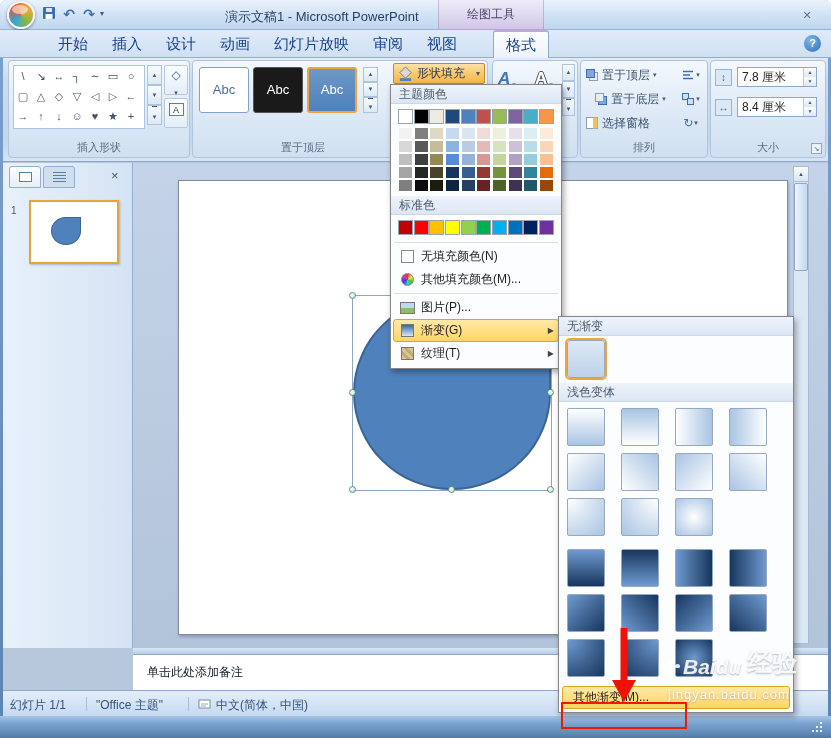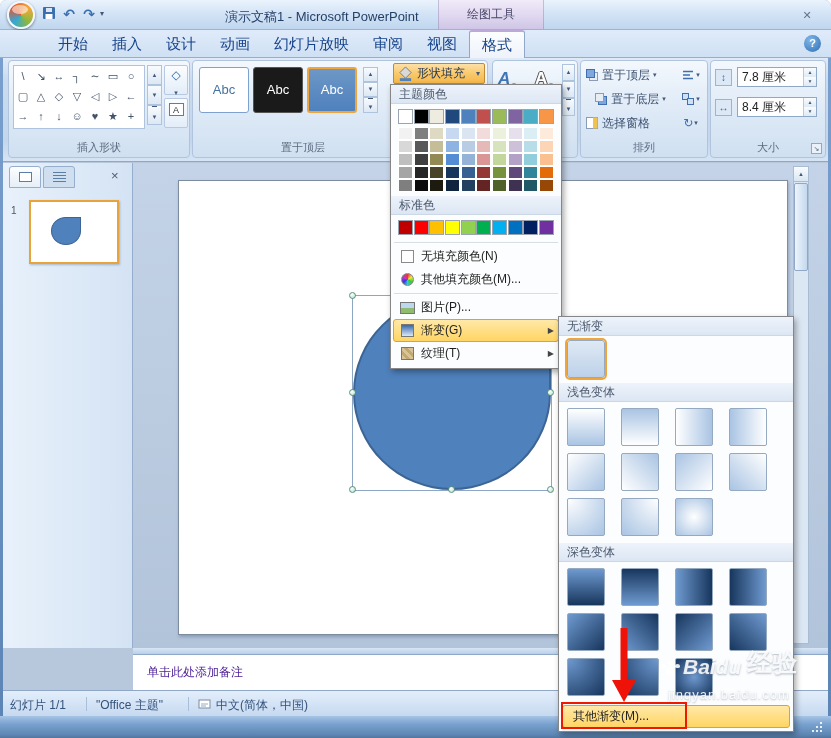--- a/index.html
+++ b/index.html
@@ -29,21 +29,21 @@
     background:linear-gradient(#f0ebf9,#ded6ef 60%,#cfc5e6);
     border-left:1px solid rgba(120,110,160,.35); border-right:1px solid rgba(120,110,160,.35); }
   .close-btn { position:absolute; left:794px; top:6px; width:26px; height:18px; text-align:center;
     line-height:18px; font-size:11px; color:#63758e; }
 
   
   .tabrow { position:absolute; left:0; top:30px; width:831px; height:28px;
     background:linear-gradient(#e0ebfa,#cfe0f3); border-bottom:1px solid #96aecd; z-index:20; }
   .tabs { position:absolute; left:46px; top:0; height:28px; display:flex; }
   .tab { padding:0 12px; line-height:28px; font-size:15px; color:#15428b; white-space:nowrap; }
-  .tab.fmt { background:linear-gradient(#fcfdfe,#eef3fa);
+  .tab.fmt { margin-left:24px; background:linear-gradient(#fcfdfe,#eef3fa);
     border:1px solid #8fa8c8; border-top:2px solid #bda8da; border-bottom:none;
     border-radius:3px 3px 0 0; line-height:25px; }
   .help-btn { position:absolute; left:804px; top:5px; width:17px; height:17px; border-radius:50%;
     background:radial-gradient(circle at 35% 30%,#7fb6e8,#2f6eb4); color:#fff; font-weight:bold;
     font-size:11px; text-align:center; line-height:17px; }
 
   
   .ribbon { position:absolute; left:3px; top:58px; width:825px; height:104px;
     background:linear-gradient(#e0eaf8,#cbdcf0 20%,#c3d6ec 80%,#d6e4f4);
     border-bottom:1px solid #8fa8c8; z-index:20; }
@@ -143,21 +143,21 @@
   .sb-up { width:14px; height:15px; background:linear-gradient(#fafcfe,#d9e6f3); font-size:6px;
     color:#44597a; text-align:center; line-height:14px; border-bottom:1px solid #a8bcd4; }
   .sb-thumb { width:14px; height:88px; margin-top:1px;
     background:linear-gradient(90deg,#eef4fb,#c3d8ee); border:1px solid #8fa8c8; border-radius:2px; }
 
   
   .notes-splitter { position:absolute; left:133px; top:648px; width:695px; height:6px;
     background:linear-gradient(#d8e6f6,#b9cfe8); z-index:10; }
   .notes { position:absolute; left:133px; top:654px; width:695px; height:36px; background:#fff;
     border-top:1px solid #8fa8c8; z-index:10; }
-  .notes span { position:absolute; left:14px; top:9px; font-size:12px; color:#4c1d95; }
+  .notes span { position:absolute; left:14px; top:9px; font-size:12px; color:#0f172a; }
   .statusbar { position:absolute; left:0; top:690px; width:831px; height:26px;
     background:linear-gradient(#e3eefb,#c6d9f0); border-top:1px solid #8fa8c8; z-index:10; }
   .sb-item { position:absolute; top:6px; font-size:12px; color:#33527c; white-space:nowrap; }
   .sb-sep { position:absolute; top:6px; width:1px; height:14px; background:#a9bedb; }
   .bottomframe { position:absolute; left:0; top:716px; width:831px; height:22px;
     background:linear-gradient(180deg,#a6c4e6,#7ba3d0 35%,#5d86b4 85%,#51779f); z-index:10; }
   .grip { position:absolute; left:812px; top:722px; width:12px; height:12px; z-index:11; }
   .grip i { position:absolute; width:2px; height:2px; background:rgba(255,255,255,.85); }
 
   
@@ -601,21 +601,20 @@
         <div class="gswatch" style="background: linear-gradient(90deg, rgb(255, 255, 255), rgb(169, 196, 227));"></div>
         <div class="gswatch" style="background: linear-gradient(270deg, rgb(255, 255, 255), rgb(169, 196, 227));"></div>
         <div class="gswatch" style="background: linear-gradient(135deg, rgb(255, 255, 255), rgb(169, 196, 227));"></div>
         <div class="gswatch" style="background: linear-gradient(45deg, rgb(255, 255, 255), rgb(169, 196, 227));"></div>
         <div class="gswatch" style="background: linear-gradient(315deg, rgb(255, 255, 255), rgb(169, 196, 227));"></div>
         <div class="gswatch" style="background: linear-gradient(225deg, rgb(255, 255, 255), rgb(169, 196, 227));"></div>
         <div class="gswatch" style="background: radial-gradient(circle at 0% 0%, rgb(255, 255, 255), rgb(169, 196, 227));"></div>
         <div class="gswatch" style="background: radial-gradient(circle at 100% 0%, rgb(255, 255, 255), rgb(169, 196, 227));"></div>
         <div class="gswatch" style="background: radial-gradient(circle, rgb(255, 255, 255), rgb(169, 196, 227));"></div>
       </div>
-    <div class="menu-header">深色变体</div>
     <div class="vgrid">
         <div class="gswatch" style="background: linear-gradient(rgb(111, 154, 208), rgb(23, 54, 93));"></div>
         <div class="gswatch" style="background: linear-gradient(0deg, rgb(111, 154, 208), rgb(23, 54, 93));"></div>
         <div class="gswatch" style="background: linear-gradient(90deg, rgb(111, 154, 208), rgb(23, 54, 93));"></div>
         <div class="gswatch" style="background: linear-gradient(270deg, rgb(111, 154, 208), rgb(23, 54, 93));"></div>
         <div class="gswatch" style="background: linear-gradient(135deg, rgb(111, 154, 208), rgb(23, 54, 93));"></div>
         <div class="gswatch" style="background: linear-gradient(45deg, rgb(111, 154, 208), rgb(23, 54, 93));"></div>
         <div class="gswatch" style="background: linear-gradient(315deg, rgb(111, 154, 208), rgb(23, 54, 93));"></div>
         <div class="gswatch" style="background: linear-gradient(225deg, rgb(111, 154, 208), rgb(23, 54, 93));"></div>
         <div class="gswatch" style="background: radial-gradient(circle at 0% 0%, rgb(111, 154, 208), rgb(23, 54, 93));"></div>

